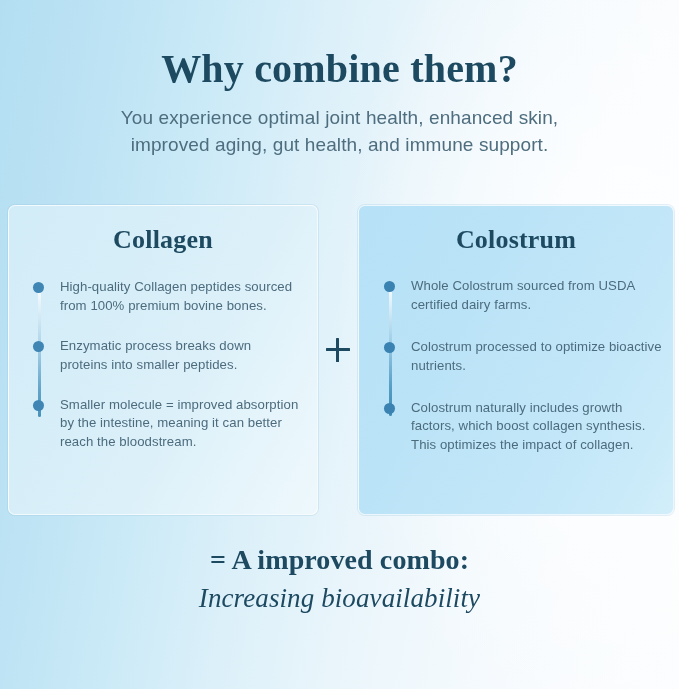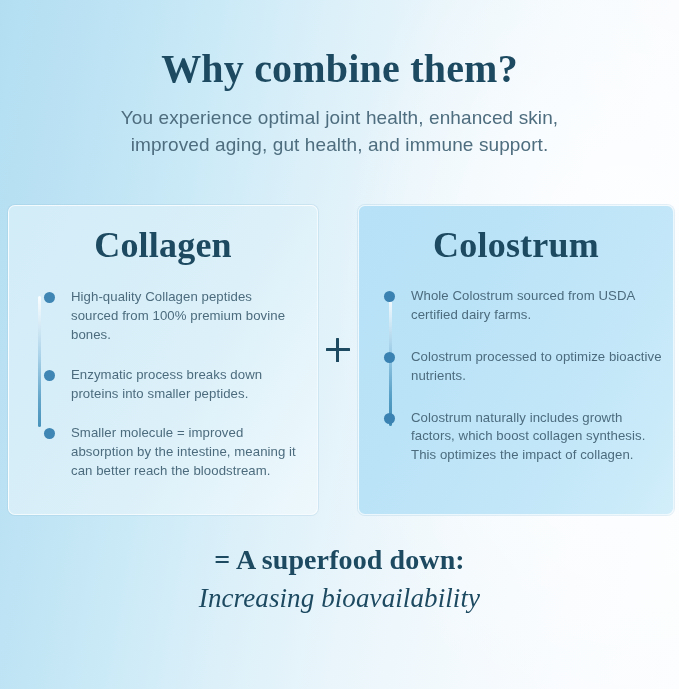--- a/index.html
+++ b/index.html
@@ -102,37 +102,37 @@
   .card-right {
     left: 358px;
     width: 316px;
     background: linear-gradient(118deg,
       #b6e1f7 0%, #bbe3f7 34%, #c1e6f8 62%, #c9eaf9 86%, #d2eefa 100%);
   }
 
   .card-title {
     font-family: "Liberation Serif", serif;
     font-weight: 700;
-    font-size: 36px;
+    font-size: 26px;
     line-height: 1;
     color: #1d4a61;
     text-align: center;
     margin: 0;
     padding-top: 21px;
     letter-spacing: 0.2px;
   }
 
   
   .bullets {
     position: relative;
     margin: 0;
     padding: 0;
     list-style: none;
   }
-  .card-left .bullets  { margin: 25px 0 0 0; padding-left: 35px; padding-right: 18px; }
+  .card-left .bullets  { margin: 25px 0 0 0; padding-left: 24px; padding-right: 18px; }
   .card-right .bullets { margin: 24px 4px 0 0; padding-left: 25px; }
 
   .connector {
     position: absolute;
     left: 0;
     width: 3px;
     border-radius: 2px;
   }
   .card-left .connector {
     left: 29px;
@@ -281,17 +281,17 @@
       </ul>
     </div>
   </div>
 
   <div class="plus">
     <span class="h"></span>
     <span class="v"></span>
   </div>
 
   <div class="footer">
-    <p class="footer-line1">= A superfood down:</p>
+    <p class="footer-line1">= A improved combo:</p>
     <p class="footer-line2">Increasing bioavailability</p>
   </div>
 
 </div>
 
 </body></html>

